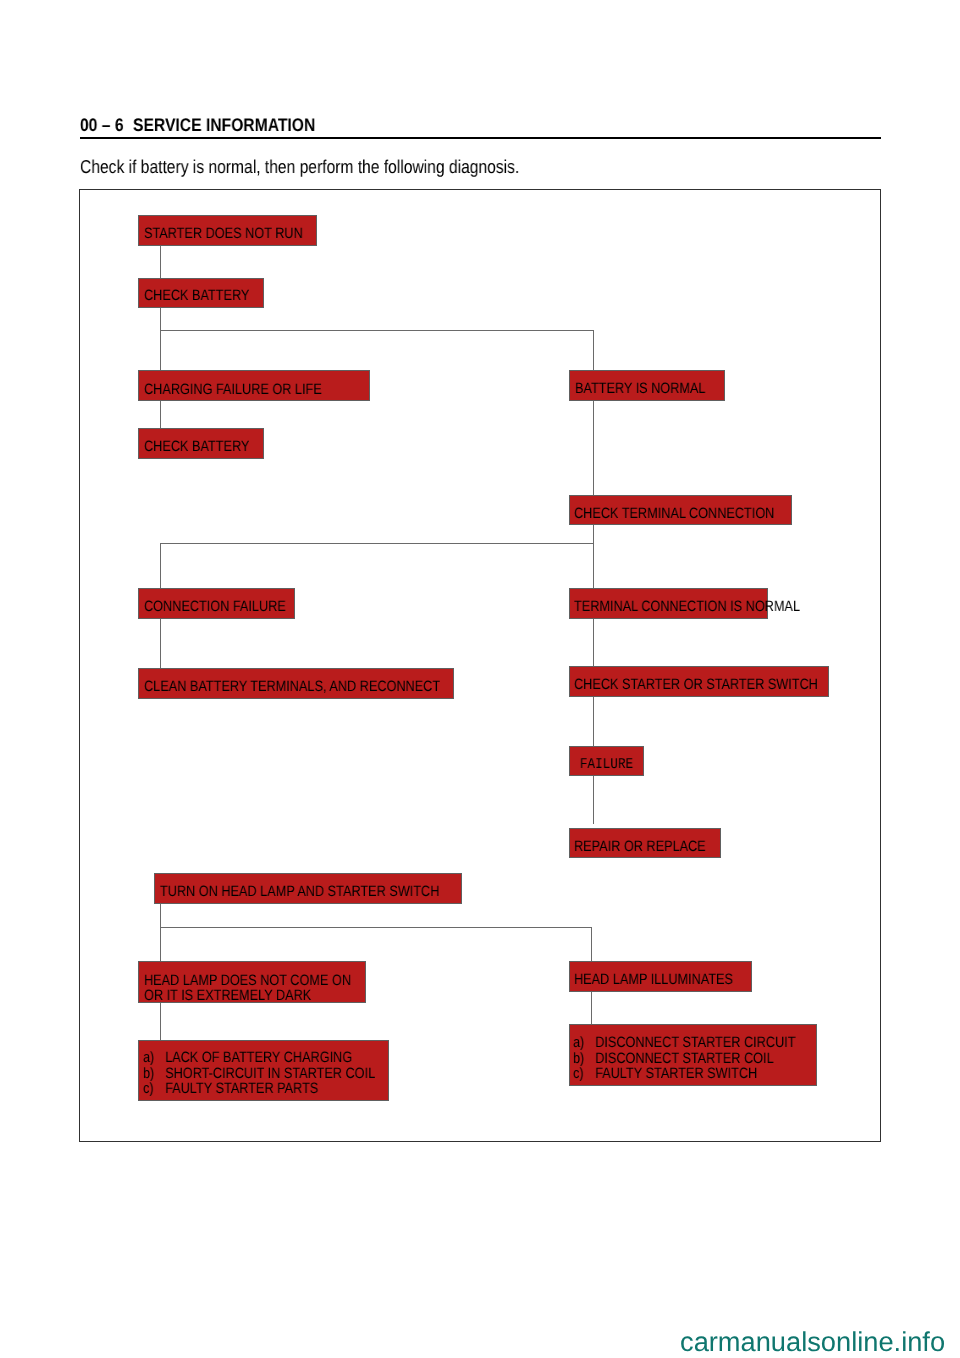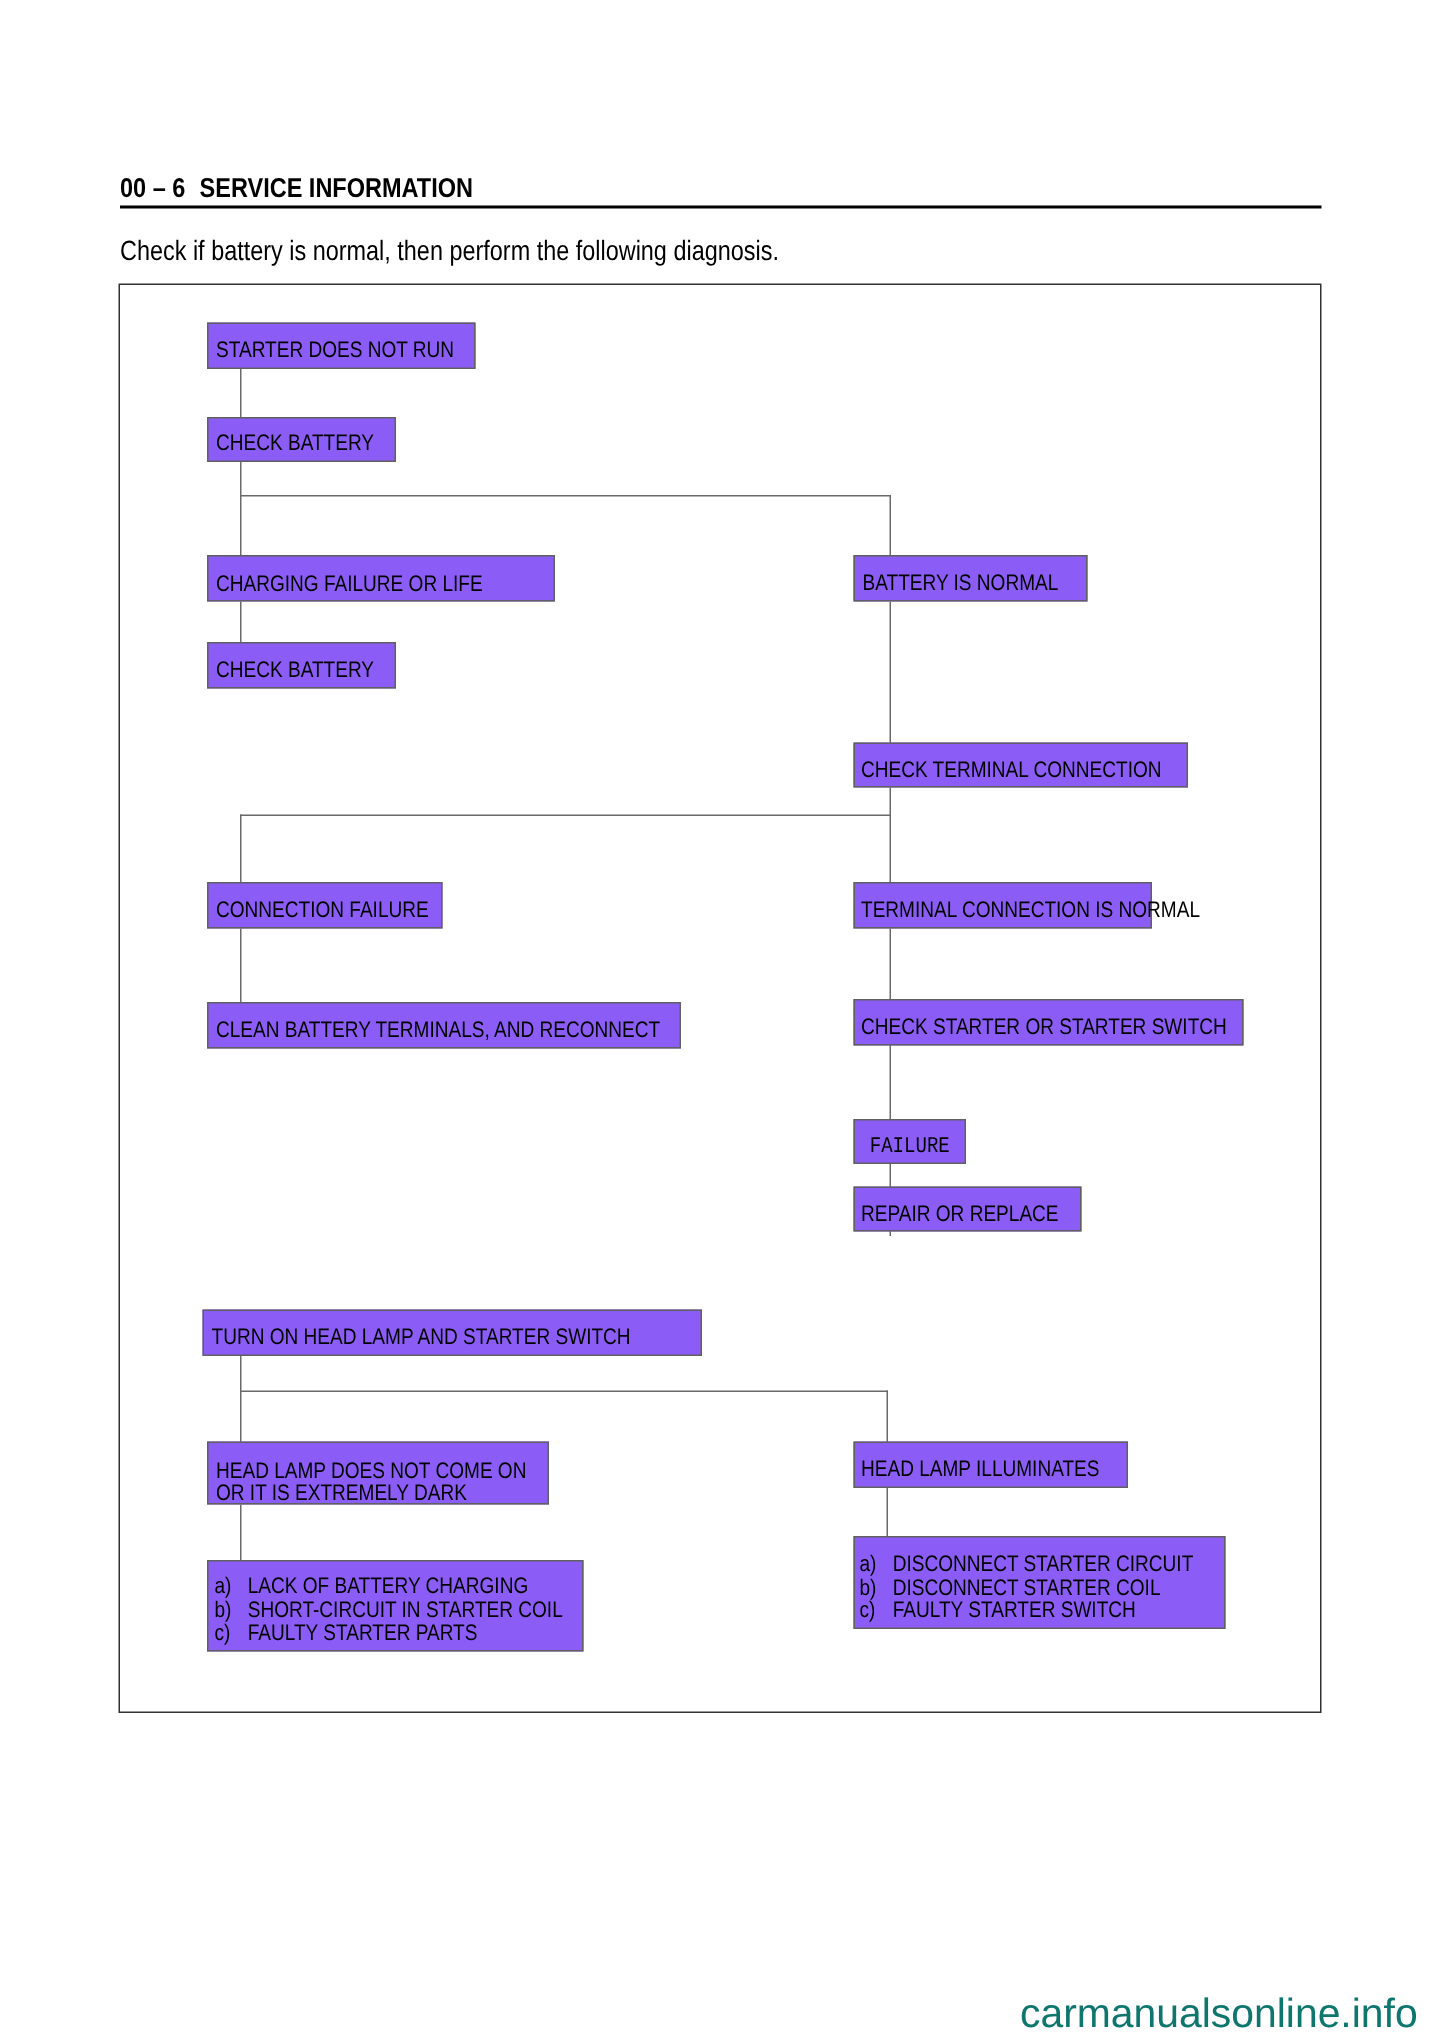--- a/index.html
+++ b/index.html
@@ -8,21 +8,21 @@
        -webkit-font-smoothing:antialiased;text-rendering:geometricPrecision;}
   .page{position:absolute;inset:0;}
   #hdr,#intro,#wm,.nb>span,.nb .li{will-change:transform;}
   #hdr{position:absolute;left:80.2px;top:116.2px;font-size:18.2px;line-height:18.2px;font-weight:bold;white-space:pre;
        transform:scaleX(0.8615);transform-origin:0 0;}
   .hsec{margin-right:11px;}
   #hdrrule{position:absolute;left:79.8px;top:136.6px;width:801.2px;height:2.1px;background:#000;}
   #intro{position:absolute;left:80.2px;top:157.7px;font-size:18.6px;line-height:18.6px;white-space:nowrap;
        transform:scaleX(0.840);transform-origin:0 0;}
   #frame{position:absolute;left:79.4px;top:189.3px;width:801.7px;height:952.4px;border:1.5px solid #313131;box-sizing:border-box;}
-  .nb{position:absolute;border:1.1px solid #606060;box-sizing:border-box;background:#8b5cf6;
+  .nb{position:absolute;border:1.1px solid #606060;box-sizing:border-box;background:#b91c1c;
       font-size:15px;line-height:15.55px;display:flex;flex-direction:column;justify-content:center;
       padding-left:4.8px;white-space:pre;}
   .nb > span, .nb .li{display:block;transform:scaleX(0.8465);transform-origin:0 50%;
       position:relative;top:var(--ty,3.5px);}
   .nb .li{display:flex;}
   .ln{position:absolute;background:#6a6a6a;display:block;}
   .lnv{width:1.2px;}
   .lnh{height:1.2px;}
   .lst{padding-left:3.5px;}
   .ctr{padding-left:0;align-items:center;font-family:Liberation Mono, monospace;}
@@ -86,24 +86,24 @@
 
     <div class="nb" style="left:138.4px;top:668.3px;width:315.3px;height:30.3px">
       <span>CLEAN BATTERY TERMINALS, AND RECONNECT</span></div>
 
     <div class="nb" style="left:568.5px;top:666.4px;width:260.3px;height:30.2px">
       <span>CHECK STARTER OR STARTER SWITCH</span></div>
 
     <div class="nb ctr" style="left:568.6px;top:746.3px;width:75.9px;height:30.2px">
       <span>FAILURE</span></div>
 
-    <div class="nb" style="left:568.6px;top:791px;width:152px;height:30.3px">
+    <div class="nb" style="left:568.6px;top:828px;width:152px;height:30.3px">
       <span>REPAIR OR REPLACE</span></div>
 
-    <div class="nb" style="left:135px;top:872.5px;width:333px;height:31px">
+    <div class="nb" style="left:154px;top:872.5px;width:308px;height:31px">
       <span>TURN ON HEAD LAMP AND STARTER SWITCH</span></div>
 
     <div class="nb" style="left:138.2px;top:961.4px;width:228px;height:42.1px;--ty:5.6px;line-height:15.2px">
       <span>HEAD LAMP DOES NOT COME ON</span>
       <span>OR IT IS EXTREMELY DARK</span></div>
 
     <div class="nb" style="left:568.7px;top:961.4px;width:183px;height:30.7px">
       <span>HEAD LAMP ILLUMINATES</span></div>
 
     <div class="nb lst" style="left:138.2px;top:1039.5px;width:250.4px;height:61px">

